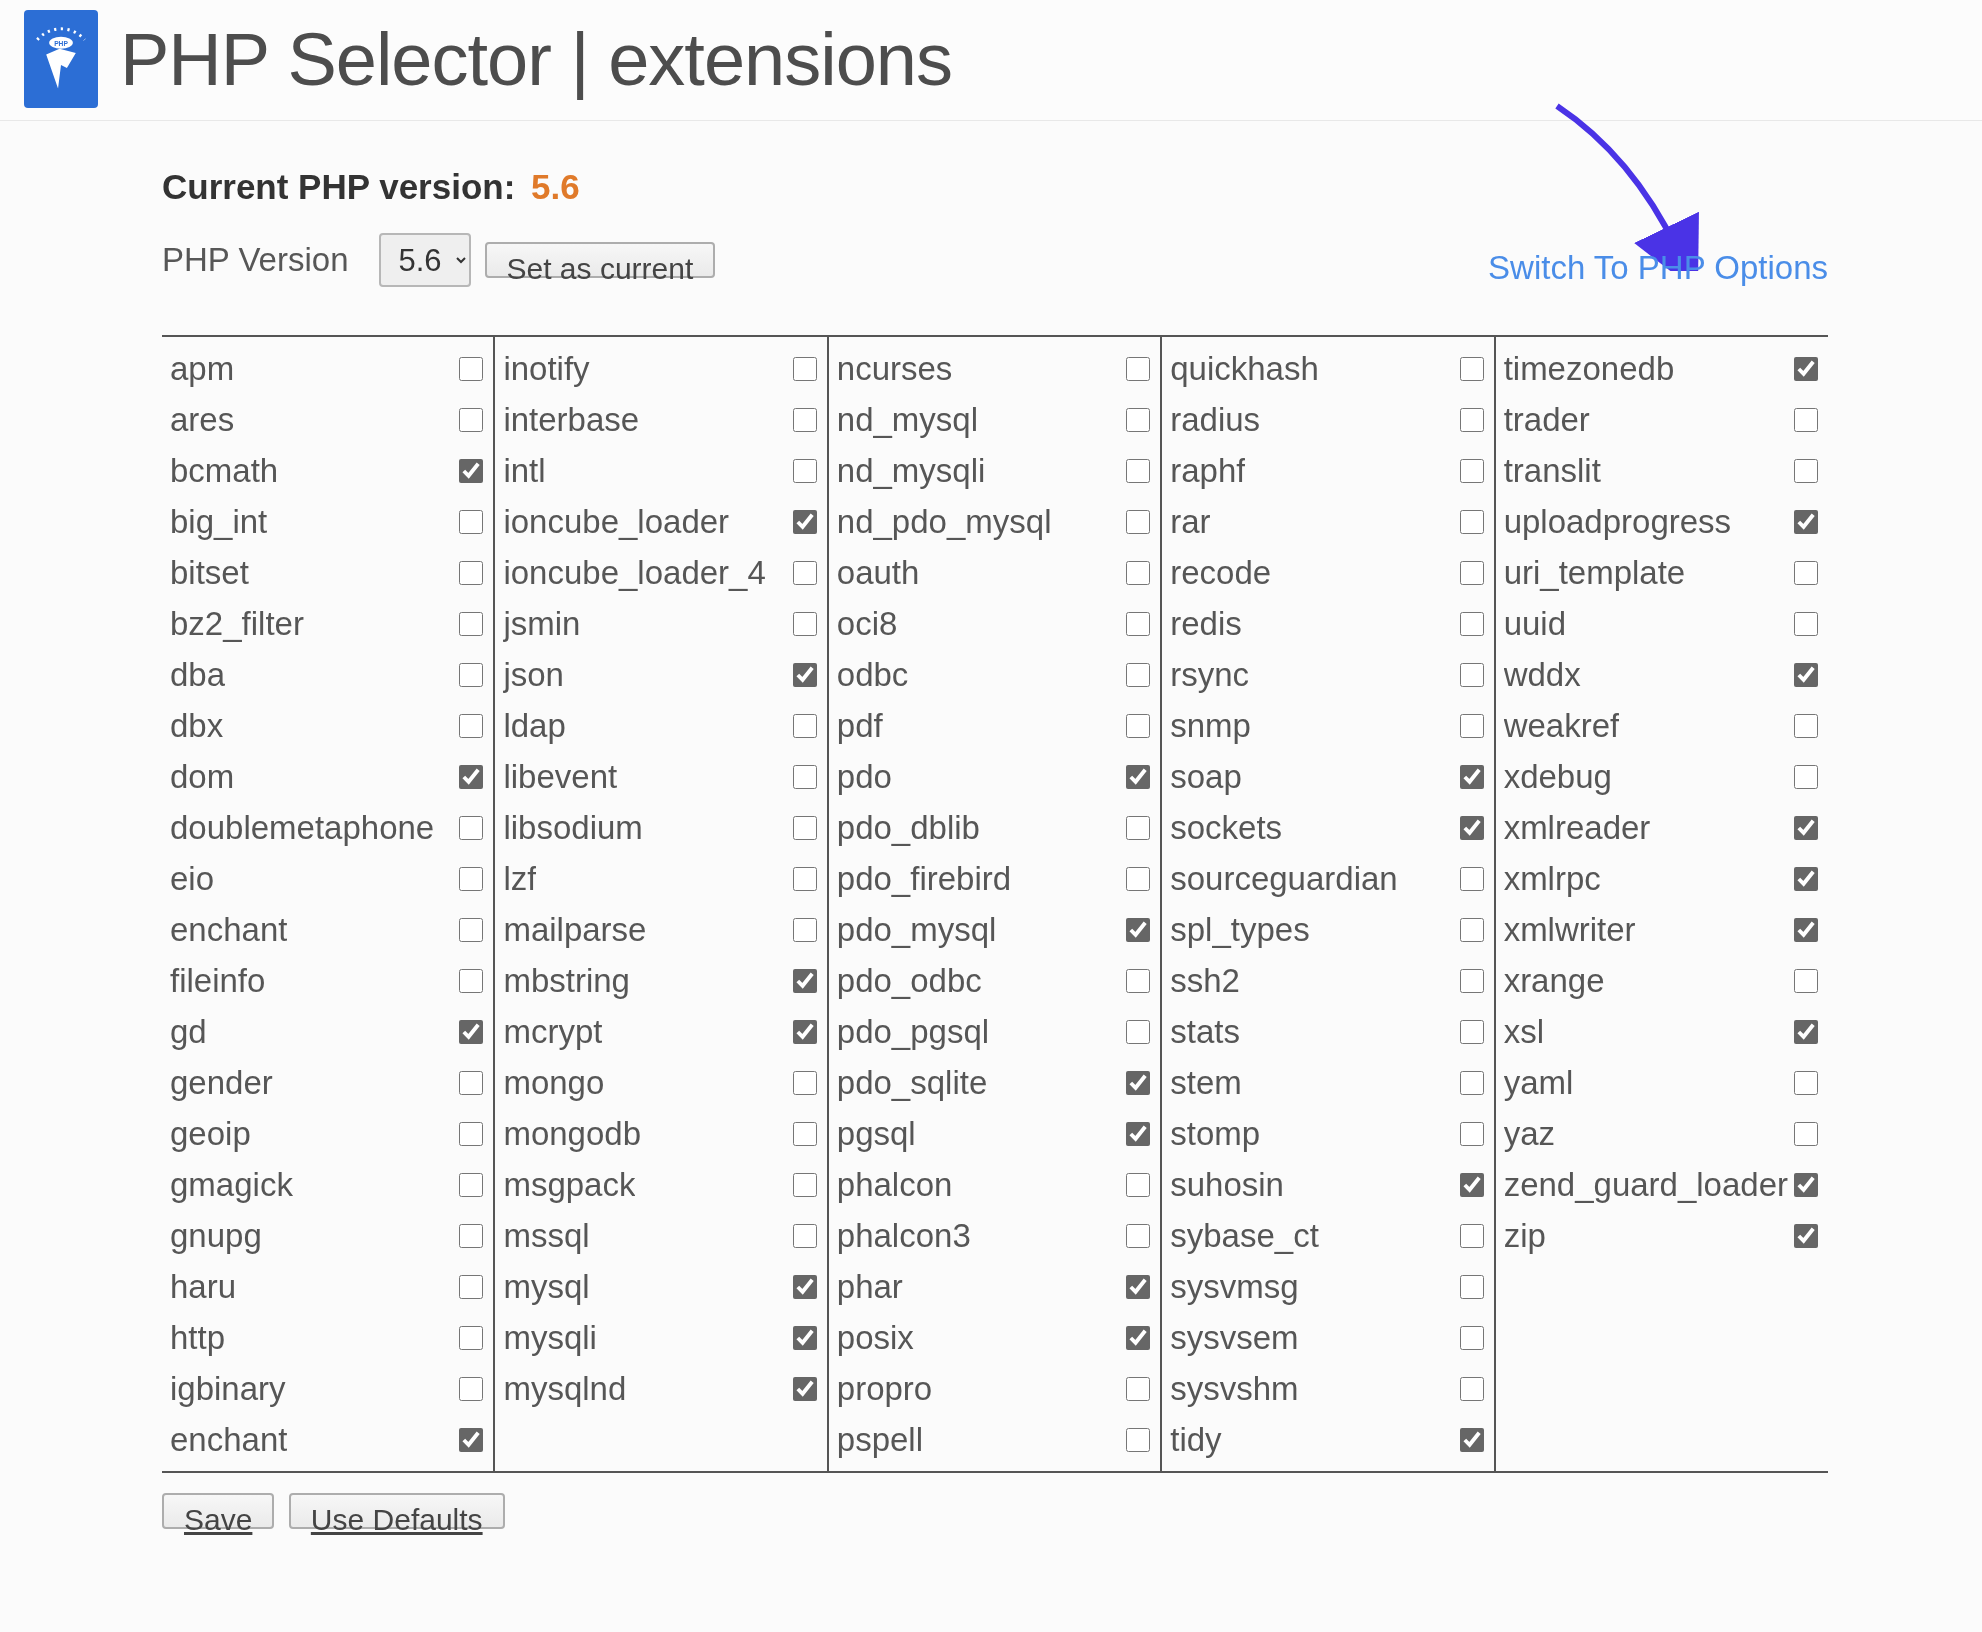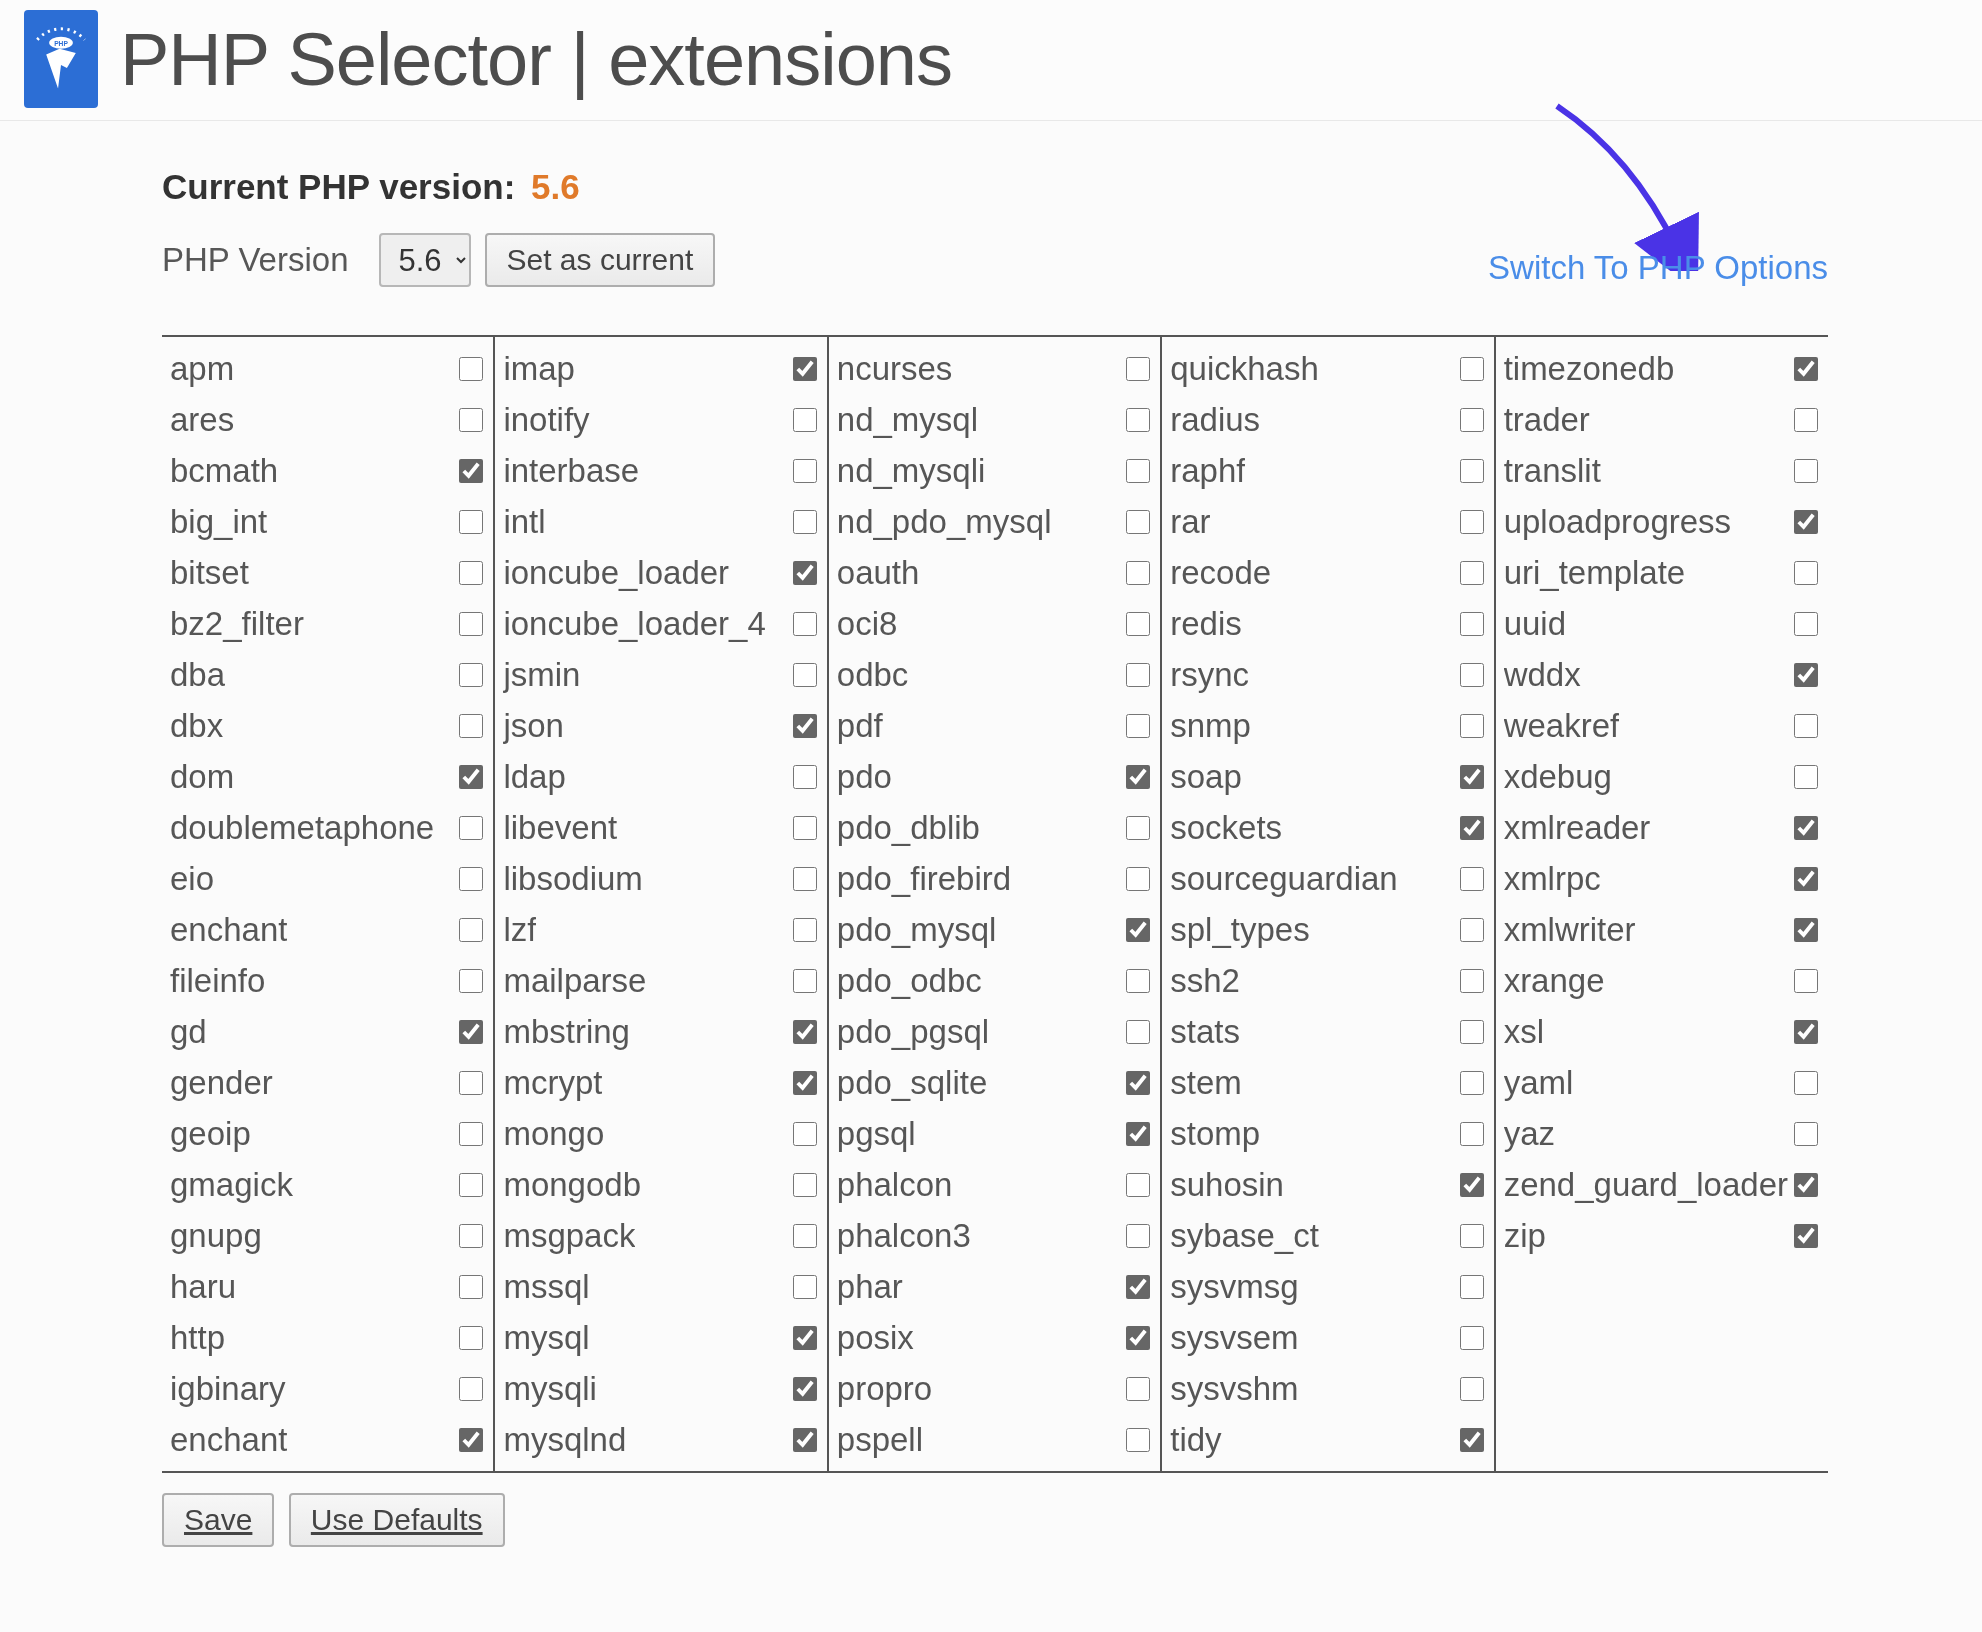--- a/index.html
+++ b/index.html
@@ -71,21 +71,21 @@
     height: 54px;
   }
   .set-btn, .action-btn {
     font-size: 30px;
     padding: 8px 20px;
     border: 2px solid #adadad;
     border-radius: 4px;
     background: linear-gradient(#f7f7f7,#eaeaea);
     color: #444;
     cursor: pointer;
-    height: 54px;
+    height: 36px;
   }
   .action-btn { margin-right: 10px; text-decoration: underline; }
   .switch-link {
     position: absolute;
     right: 154px;
     top: 128px;
     font-size: 33px;
     color: #4a8de8;
     text-decoration: none;
     cursor: pointer;
@@ -262,24 +262,20 @@
             <span>igbinary</span>
             <input type="checkbox" style="">
           </label>
           <label class="ext-row">
             <span>enchant</span>
             <input type="checkbox" checked="" style="">
           </label>
         </div>
         <div class="ext-col">
           <label class="ext-row">
-            <span>imap</span>
-            <input type="checkbox" checked="" style="">
-          </label>
-          <label class="ext-row">
             <span>inotify</span>
             <input type="checkbox" style="">
           </label>
           <label class="ext-row">
             <span>interbase</span>
             <input type="checkbox" style="">
           </label>
           <label class="ext-row">
             <span>intl</span>
             <input type="checkbox" style="">

